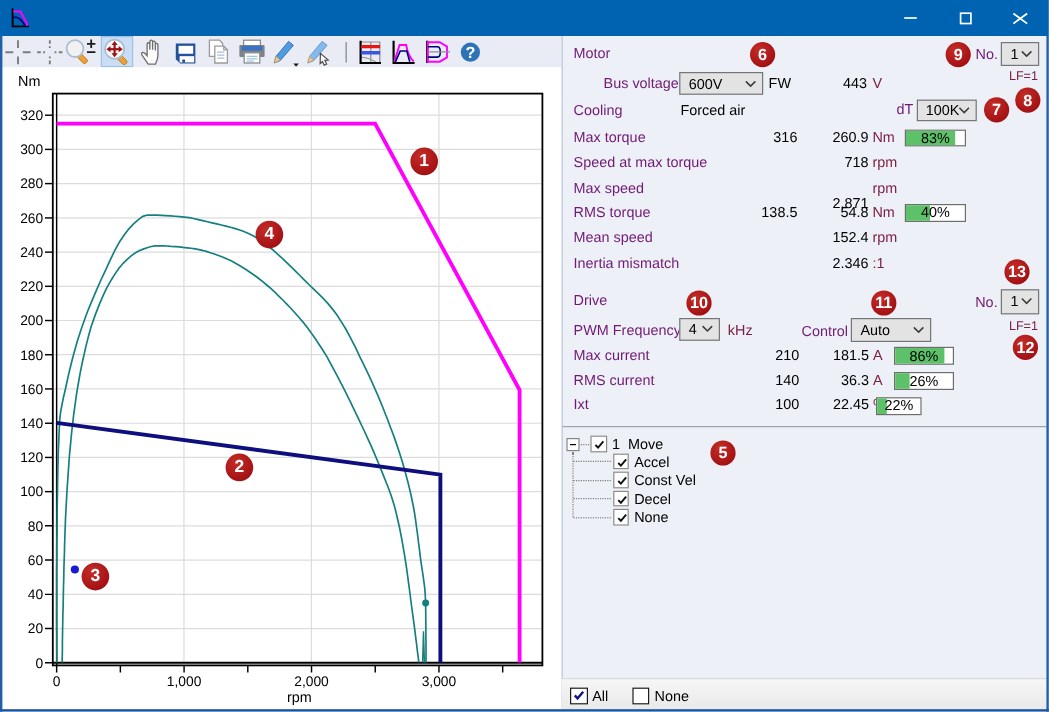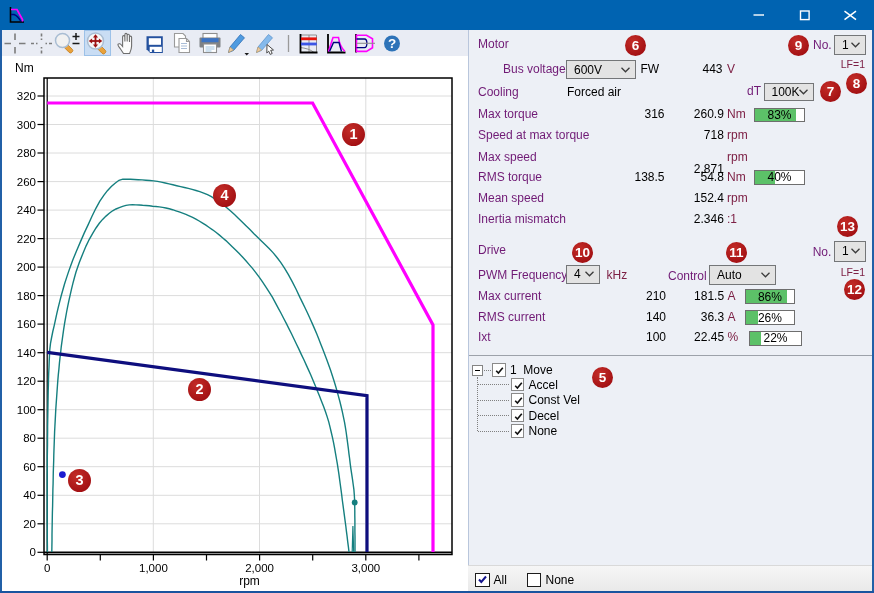--- a/index.html
+++ b/index.html
@@ -341,21 +341,21 @@
   <div class="abs blk rt" style="right:149.9px;top:308.9px;line-height:16px;">36.3</div>
   <div class="abs unit" style="left:727.5px;top:308.9px;line-height:16px;">A</div>
   <div class="abs pbar" style="left:744.7px;top:310.4px;width:50.5px;height:14.9px;">
       <div class="pfill" style="width:26%"></div>
       <div class="ptxt">26%</div>
     </div>
   <div class="abs navy" style="left:478px;top:329.3px;line-height:16px;">Ixt</div>
   <div class="abs blk rt" style="right:208px;top:329.3px;line-height:16px;">100</div>
   <div class="abs blk rt" style="right:149.9px;top:329.3px;line-height:16px;">22.45</div>
   <div class="abs unit" style="left:727.5px;top:329.3px;line-height:16px;">%</div>
-  <div class="abs pbar" style="left:749px;top:331.0px;width:53px;height:14.9px;">
+  <div class="abs pbar" style="left:730px;top:331.0px;width:38px;height:14.9px;">
       <div class="pfill" style="width:22%"></div>
       <div class="ptxt">22%</div>
     </div>
   <div class="abs" style="left:469px;top:355px;width:403px;height:1px;background:#9DA2AA"></div>
   <div class="abs" style="left:472px;top:365px;width:11px;height:11px;background:#fff;border:1px solid #848484;box-sizing:border-box;">
   <div class="abs" style="left:2px;top:4px;width:5px;height:1px;background:#000"></div>
     </div>
   <div class="abs cb" style="left:491.5px;top:363.2px;width:14px;height:14px;">
       <svg style="position:absolute;left:1px;top:1px" width="11" height="11" viewBox="0 0 11 11">
         <path d="M2.2 5.8 L4.4 8 L8.8 2.8" fill="none" stroke="#111" stroke-width="1.6"></path>

